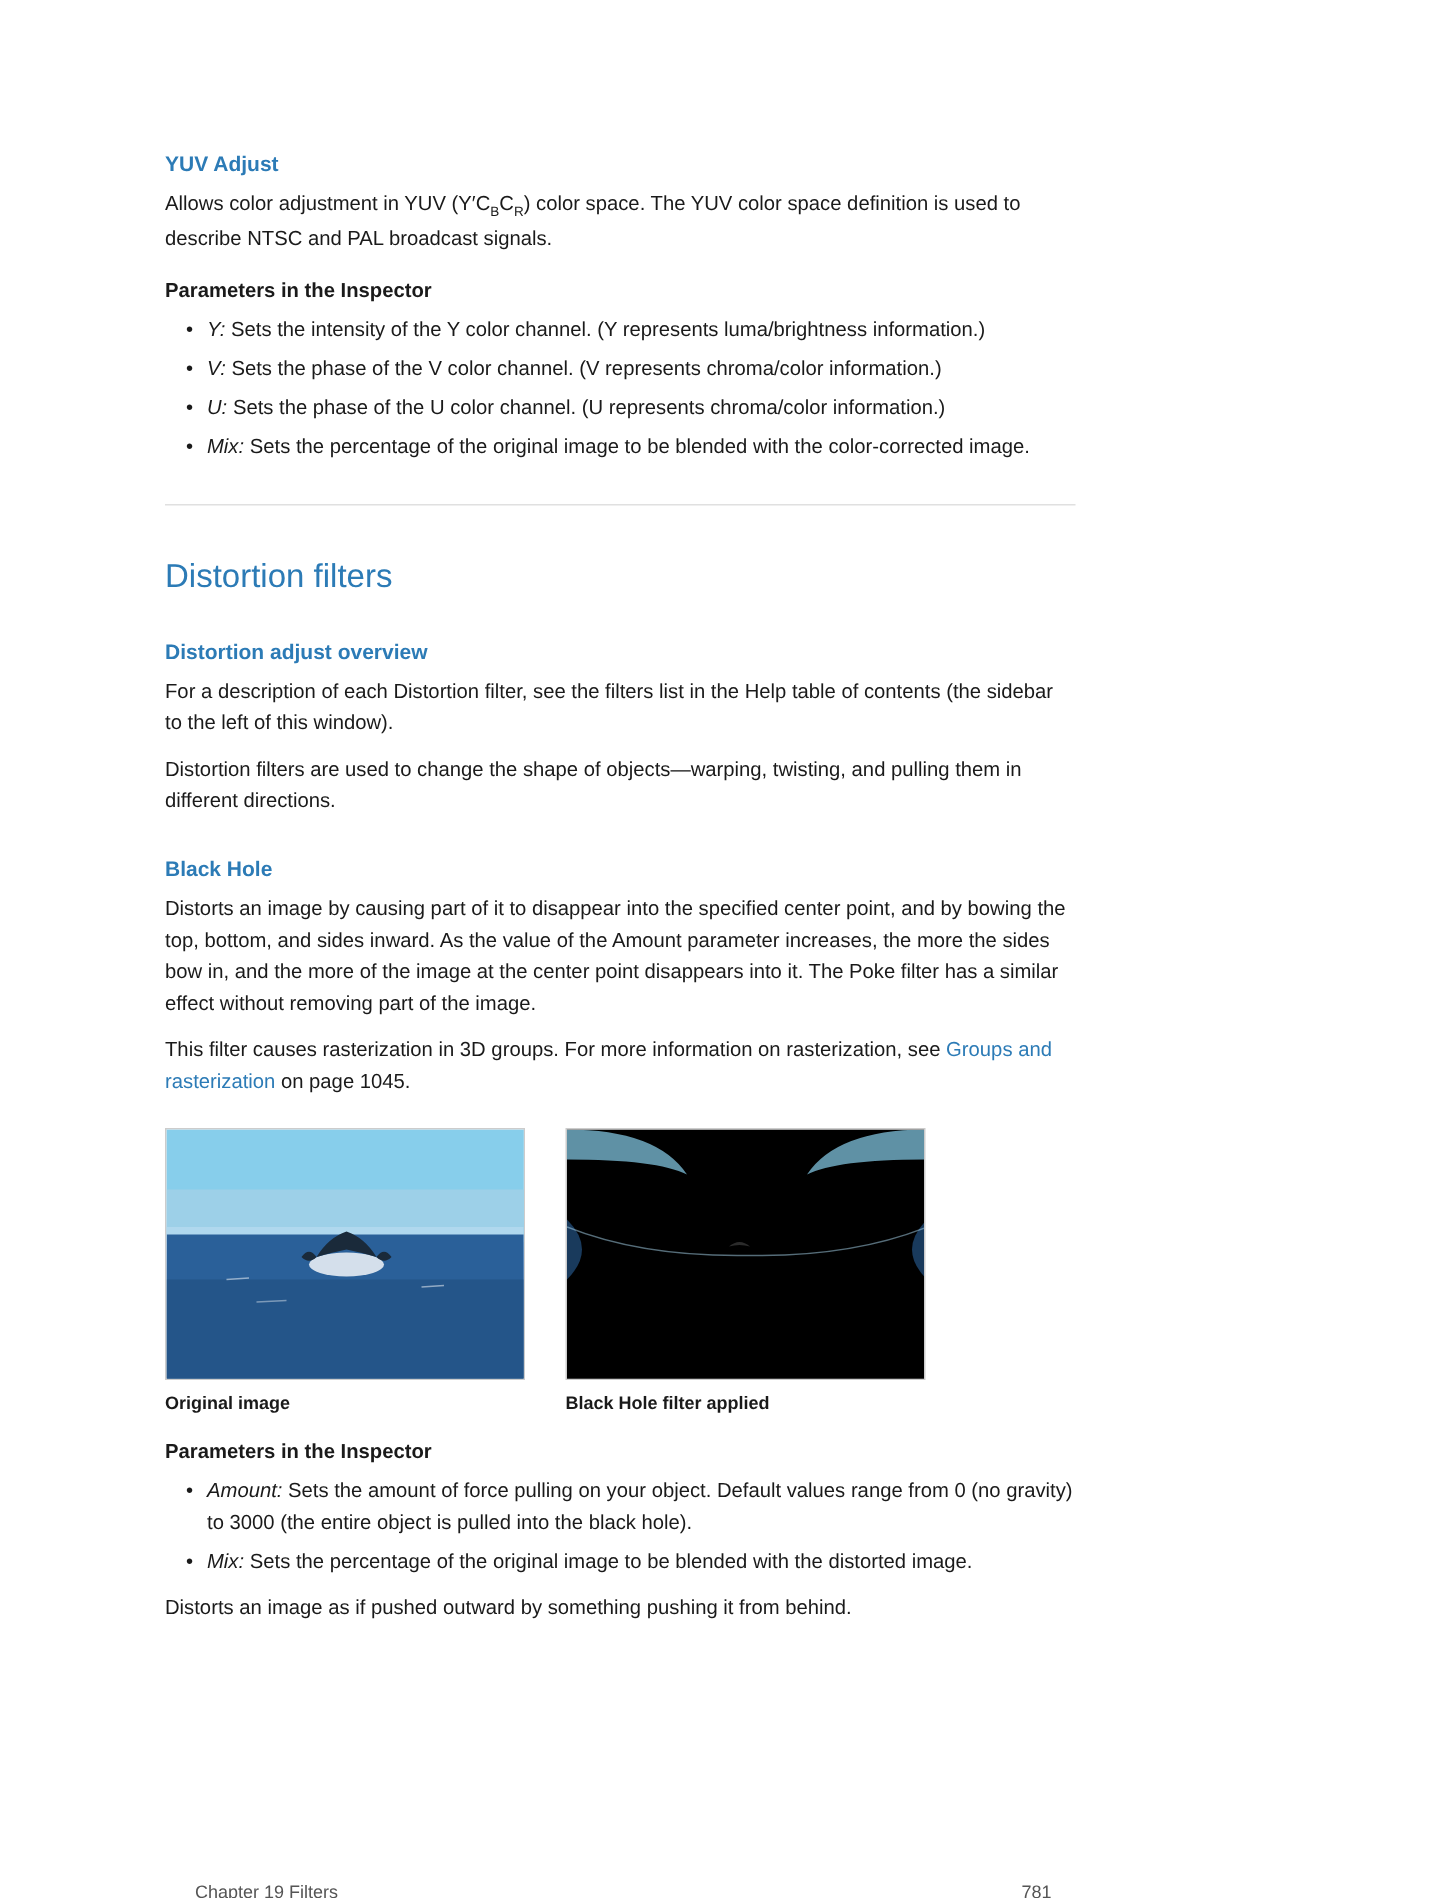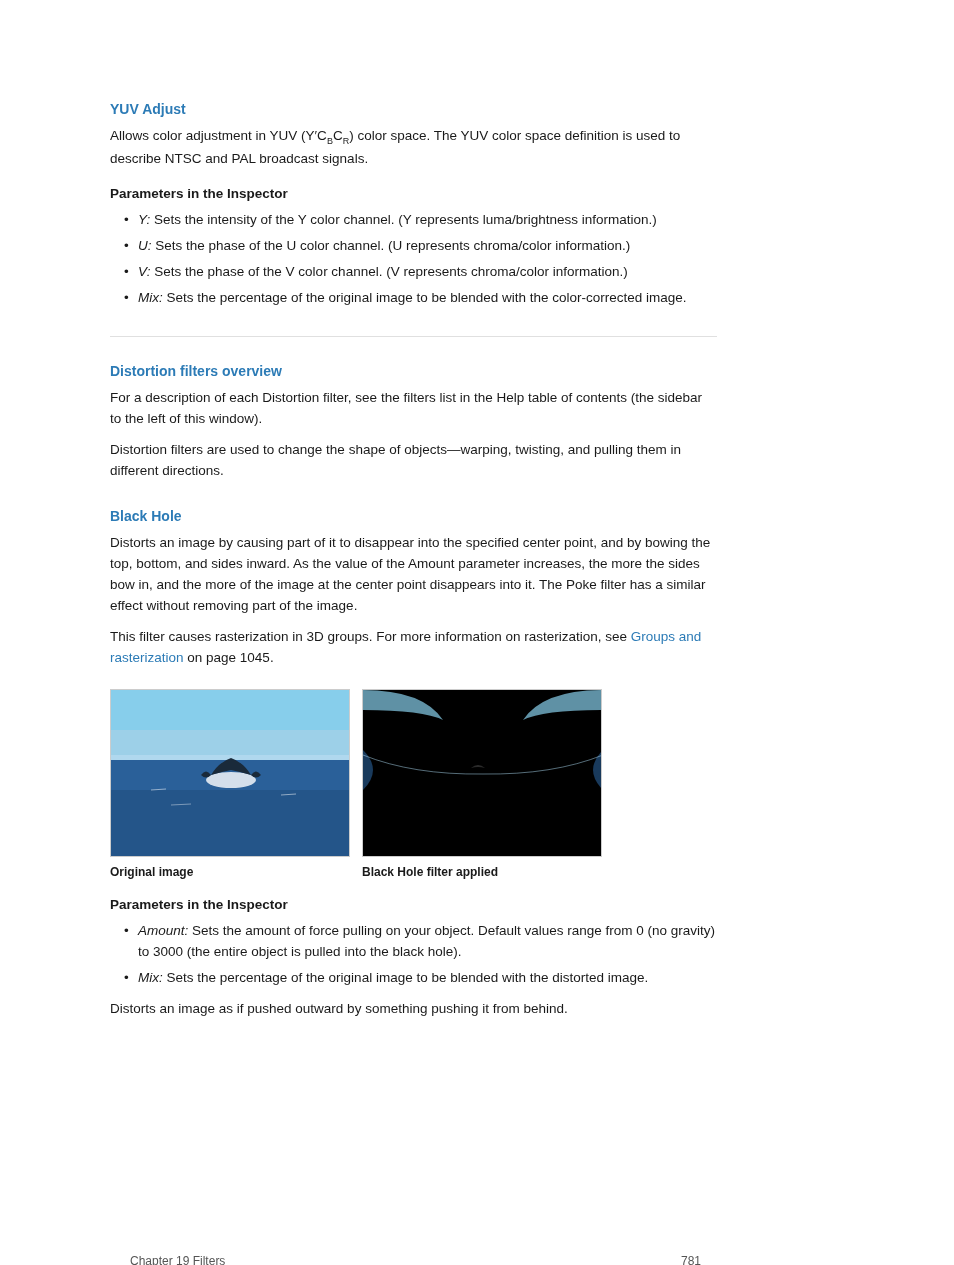--- a/index.html
+++ b/index.html
@@ -64,21 +64,21 @@
     }
     ul.param-list li em {
       font-style: italic;
     }
     a.link {
       color: #2c7bb6;
       text-decoration: none;
     }
     .images-row {
       display: flex;
-      gap: 12px;
+      gap: 27px;
       margin: 20px 0 8px 0;
       align-items: flex-start;
     }
     .image-container {
       display: flex;
       flex-direction: column;
       align-items: flex-start;
     }
     .image-box {
       width: 240px;
@@ -138,32 +138,33 @@
 <div class="page">
 
   <div class="yuv-section">
     <h2 class="subsection-title">YUV Adjust</h2>
     <p>
       Allows color adjustment in YUV (Y′C<sub>B</sub>C<sub>R</sub>) color space. The YUV color space definition is used to describe NTSC and PAL broadcast signals.
     </p>
     <h3 class="param-title">Parameters in the Inspector</h3>
     <ul class="param-list">
       <li><em>Y:</em> Sets the intensity of the Y color channel. (Y represents luma/brightness information.)</li>
+      <li><em>V:</em> Sets the phase of the V color channel. (V represents chroma/color information.)</li>
       <li><em>U:</em> Sets the phase of the U color channel. (U represents chroma/color information.)</li>
-      <li><em>V:</em> Sets the phase of the V color channel. (V represents chroma/color information.)</li>
       <li><em>Mix:</em> Sets the percentage of the original image to be blended with the color-corrected image.</li>
     </ul>
   </div>
 
   <hr class="divider">
 
   <div>
+    <h1 class="section-title">Distortion filters</h1>
 
     <div>
-      <h2 class="subsection-title">Distortion filters overview</h2>
+      <h2 class="subsection-title">Distortion adjust overview</h2>
       <p>For a description of each Distortion filter, see the filters list in the Help table of contents (the sidebar to the left of this window).</p>
       <p>Distortion filters are used to change the shape of objects—warping, twisting, and pulling them in different directions.</p>
     </div>
 
     <div>
       <h2 class="subsection-title">Black Hole</h2>
       <p>Distorts an image by causing part of it to disappear into the specified center point, and by bowing the top, bottom, and sides inward. As the value of the Amount parameter increases, the more the sides bow in, and the more of the image at the center point disappears into it. The Poke filter has a similar effect without removing part of the image.</p>
       <p>
         <span>This filter causes rasterization in 3D groups. For more information on rasterization, see </span><a class="link">Groups and rasterization</a><span> on page 1045.</span>
       </p>

